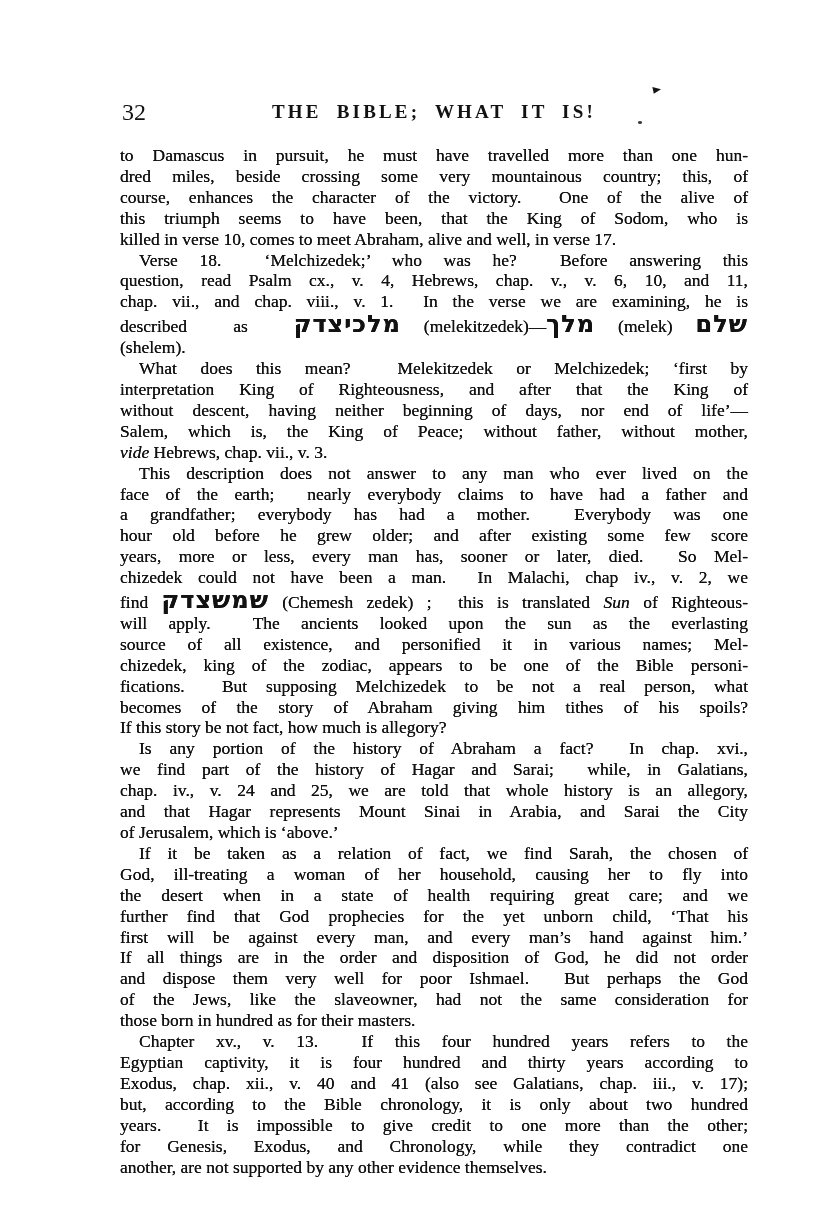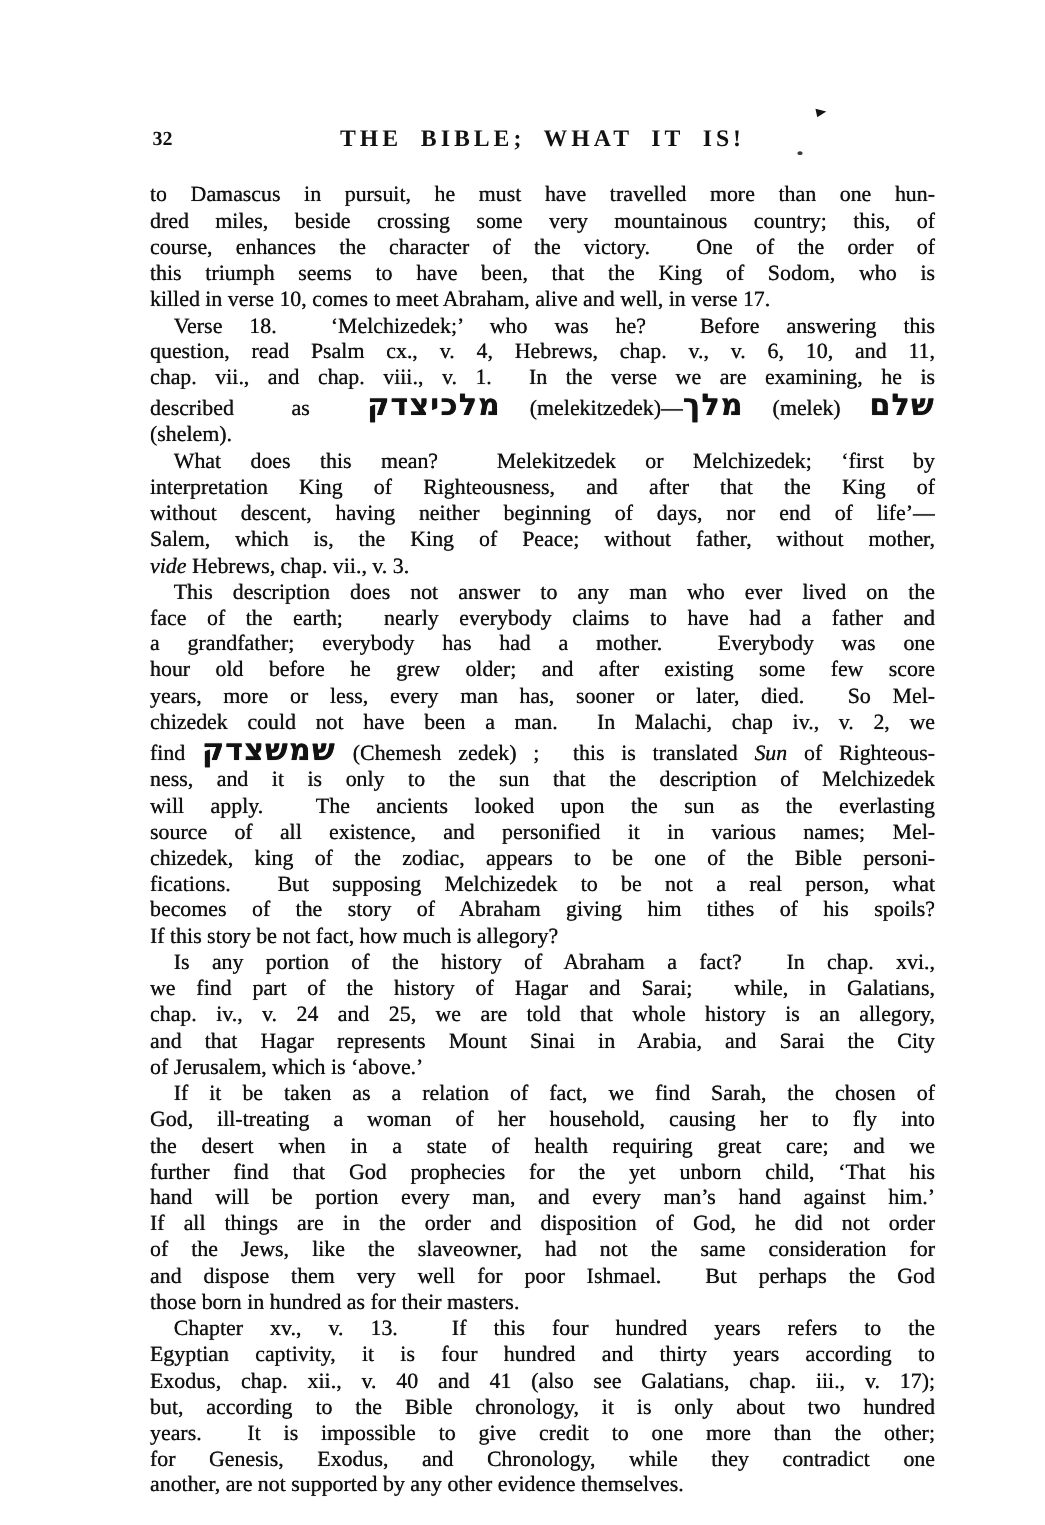--- a/index.html
+++ b/index.html
@@ -3,21 +3,21 @@
 <meta charset="utf-8">
 <style>
   html,body{margin:0;padding:0;background:#ffffff;}
   .page{
     position:relative;width:836px;height:1220px;background:#ffffff;
     overflow:hidden;color:#121212;font-family:"Liberation Serif",serif;
   }
   .content{position:absolute;left:120px;top:102px;width:628px;}
   .header-row{position:relative;height:22px;}
   .page-number{
-    position:absolute;left:2px;top:0;font-weight:bold;font-size:16px;line-height:20px;
+    position:absolute;left:2px;top:0;font-weight:normal;font-size:24px;line-height:20px;
   }
   .running-title{
     text-align:center;font-weight:bold;font-size:19px;line-height:20px;
     letter-spacing:3.2px;word-spacing:7px;
   }
   .body-text{
     margin-top:21px;font-size:17.5px;line-height:20.9px;
     text-shadow:0 0 0.55px currentColor;
   }
   .line{
@@ -51,21 +51,21 @@
   <div class="content">
     <div class="header-row">
       <span class="page-number">32</span>
       <div class="running-title">THE BIBLE; WHAT IT IS!</div>
     </div>
 
     <div class="body-text">
         <div class="para">
           <div class="line"><span>to Damascus in pursuit, he must have travelled more than one hun-</span></div>
           <div class="line"><span>dred miles, beside crossing some very mountainous country; this, of</span></div>
-          <div class="line"><span>course, enhances the character of the victory.  One of the order of</span></div>
+          <div class="line"><span>course, enhances the character of the victory.  One of the alive of</span></div>
           <div class="line"><span>this triumph seems to have been, that the King of Sodom, who is</span></div>
           <div class="line last"><span>killed in verse 10, comes to meet Abraham, alive and well, in verse 17.</span></div>
         </div>
         <div class="para">
           <div class="line indent"><span>Verse 18.  ‘Melchizedek;’ who was he?  Before answering this</span></div>
           <div class="line"><span>question, read Psalm cx., v. 4, Hebrews, chap. v., v. 6, 10, and 11,</span></div>
           <div class="line"><span>chap. vii., and chap. viii., v. 1.  In the verse we are examining, he is</span></div>
           <div class="line"><span>described  as  </span><span class="heb">מלכיצדק</span><span> (melekitzedek)—</span><span class="heb">מלך</span><span> (melek) </span><span class="heb">שלם</span></div>
           <div class="line last"><span>(shelem).</span></div>
         </div>
@@ -77,44 +77,43 @@
           <div class="line last"><span class="ital">vide</span><span> Hebrews, chap. vii., v. 3.</span></div>
         </div>
         <div class="para">
           <div class="line indent"><span>This description does not answer to any man who ever lived on the</span></div>
           <div class="line"><span>face of the earth;  nearly everybody claims to have had a father and</span></div>
           <div class="line"><span>a grandfather; everybody has had a mother.  Everybody was one</span></div>
           <div class="line"><span>hour old before he grew older; and after existing some few score</span></div>
           <div class="line"><span>years, more or less, every man has, sooner or later, died.  So Mel-</span></div>
           <div class="line"><span>chizedek could not have been a man.  In Malachi, chap iv., v. 2, we</span></div>
           <div class="line"><span>find </span><span class="heb">שמשצדק</span><span> (Chemesh zedek) ;  this is translated </span><span class="ital">Sun</span><span> of Righteous-</span></div>
-          <div class="line"><span>ness, and it is only to the sun that the description of Melchizedek</span></div>
           <div class="line"><span>will apply.  The ancients looked upon the sun as the everlasting</span></div>
           <div class="line"><span>source of all existence, and personified it in various names; Mel-</span></div>
           <div class="line"><span>chizedek, king of the zodiac, appears to be one of the Bible personi-</span></div>
           <div class="line"><span>fications.  But supposing Melchizedek to be not a real person, what</span></div>
           <div class="line"><span>becomes of the story of Abraham giving him tithes of his spoils?</span></div>
           <div class="line last"><span>If this story be not fact, how much is allegory?</span></div>
         </div>
         <div class="para">
           <div class="line indent"><span>Is any portion of the history of Abraham a fact?  In chap. xvi.,</span></div>
           <div class="line"><span>we find part of the history of Hagar and Sarai;  while, in Galatians,</span></div>
           <div class="line"><span>chap. iv., v. 24 and 25, we are told that whole history is an allegory,</span></div>
           <div class="line"><span>and that Hagar represents Mount Sinai in Arabia, and Sarai the City</span></div>
           <div class="line last"><span>of Jerusalem, which is ‘above.’</span></div>
         </div>
         <div class="para">
           <div class="line indent"><span>If it be taken as a relation of fact, we find Sarah, the chosen of</span></div>
           <div class="line"><span>God, ill-treating a woman of her household, causing her to fly into</span></div>
           <div class="line"><span>the desert when in a state of health requiring great care; and we</span></div>
           <div class="line"><span>further find that God prophecies for the yet unborn child, ‘That his</span></div>
-          <div class="line"><span>hand will be portion every man, and every man’s hand against him.’</span></div>
+          <div class="line"><span>first will be against every man, and every man’s hand against him.’</span></div>
           <div class="line"><span>If all things are in the order and disposition of God, he did not order</span></div>
+          <div class="line"><span>and dispose them very well for poor Ishmael.  But perhaps the God</span></div>
           <div class="line"><span>of the Jews, like the slaveowner, had not the same consideration for</span></div>
-          <div class="line"><span>and dispose them very well for poor Ishmael.  But perhaps the God</span></div>
           <div class="line last"><span>those born in hundred as for their masters.</span></div>
         </div>
         <div class="para">
           <div class="line indent"><span>Chapter xv., v. 13.  If this four hundred years refers to the</span></div>
           <div class="line"><span>Egyptian captivity, it is four hundred and thirty years according to</span></div>
           <div class="line"><span>Exodus, chap. xii., v. 40 and 41 (also see Galatians, chap. iii., v. 17);</span></div>
           <div class="line"><span>but, according to the Bible chronology, it is only about two hundred</span></div>
           <div class="line"><span>years.  It is impossible to give credit to one more than the other;</span></div>
           <div class="line"><span>for Genesis, Exodus, and Chronology, while they contradict one</span></div>
           <div class="line last"><span>another, are not supported by any other evidence themselves.</span></div>

